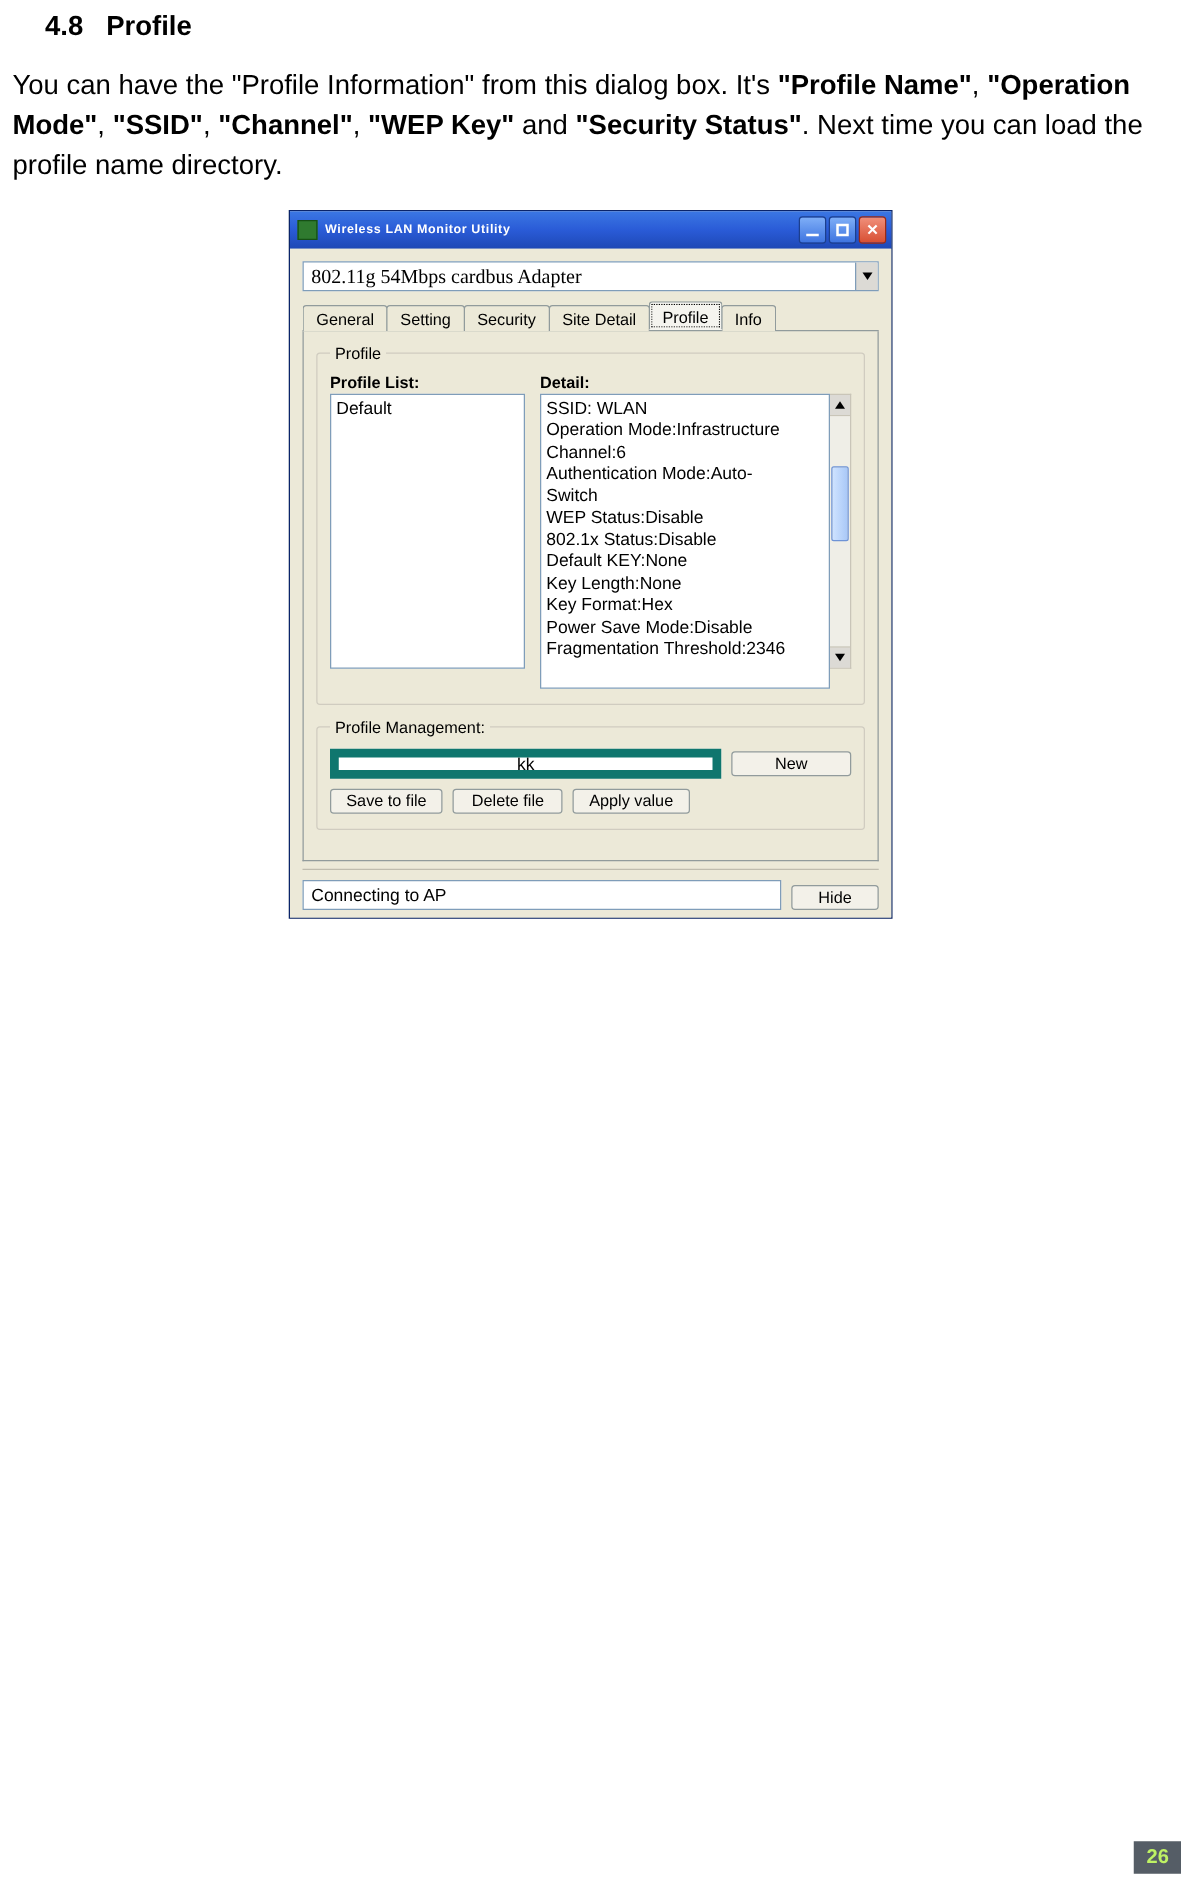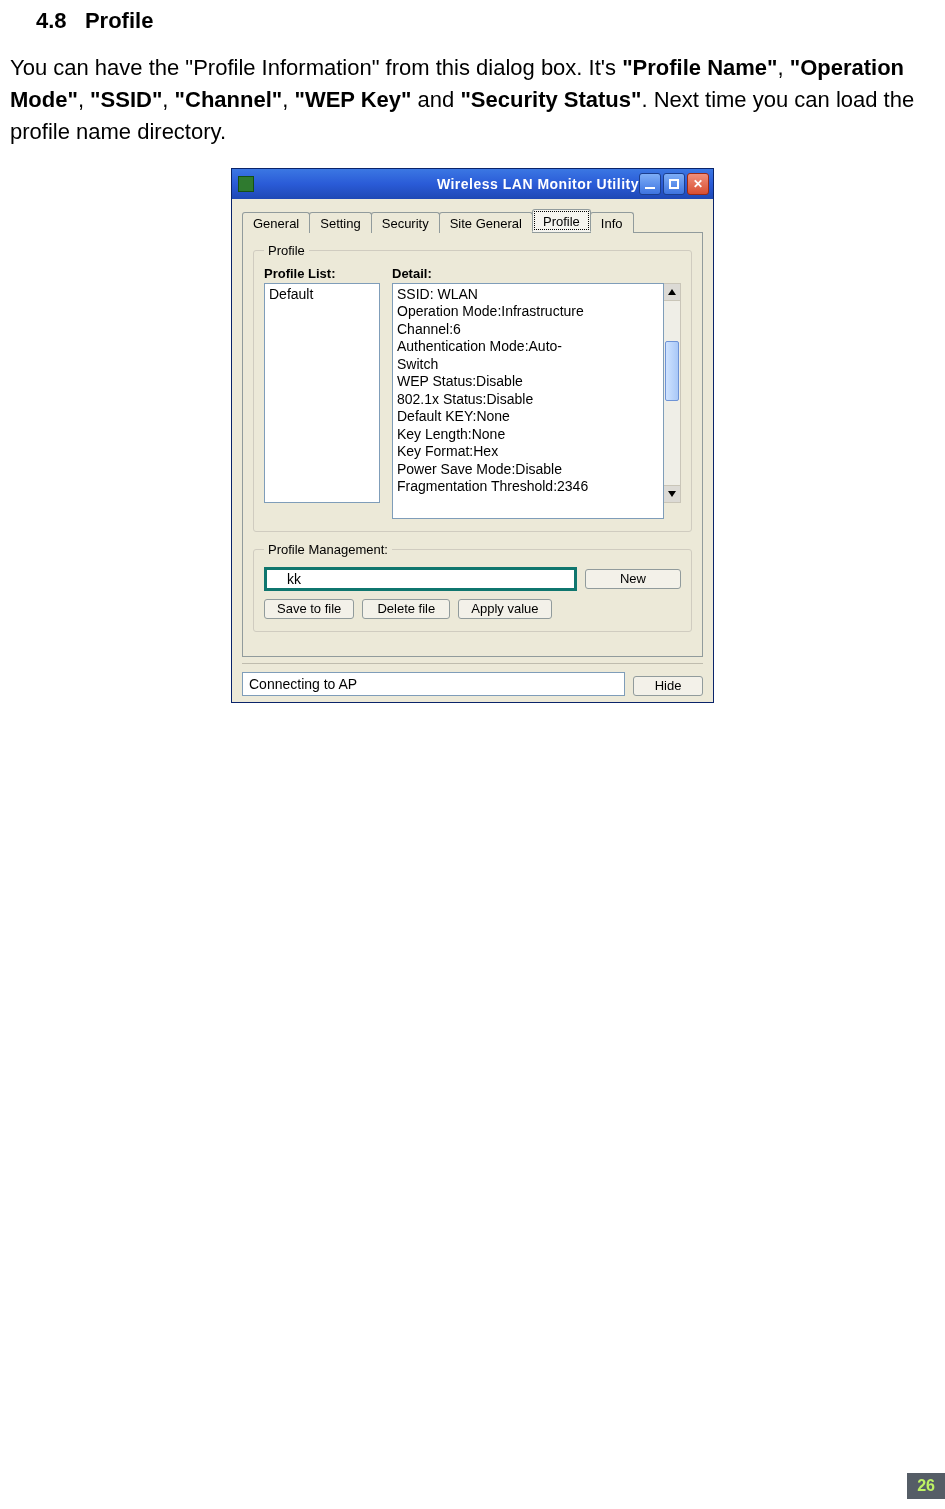--- a/index.html
+++ b/index.html
@@ -45,21 +45,21 @@
     display: flex;
     align-items: center;
     padding: 0 4px 0 6px;
     color: #fff;
     font-weight: bold;
   }
   .appicon {
     width: 16px; height: 16px; background: #2f7a2f; border: 1px solid #155015;
     margin-right: 6px; display:inline-block;
   }
-  .titlebar .title { flex: 1; font-size: 14px; letter-spacing: .5px; text-align: right;}
+  .titlebar .title { flex: 1; font-size: 10px; letter-spacing: .5px;}
   .winbtns { display:flex; gap:2px; }
   .winbtn {
     width: 22px; height: 22px; border-radius: 3px;
     background: linear-gradient(to bottom, #7eaef7, #3e74e0);
     border: 1px solid #1c3f8e;
     display:flex; align-items:center; justify-content:center;
     color:#fff; font-weight:bold; font-size:12px;
   }
   .winbtn.close {
     background: linear-gradient(to bottom, #f08f7a, #d84f33);
@@ -120,21 +120,21 @@
     border:1px solid #d0ccc0;
     border-radius:3px;
     padding:8px 10px 12px 10px;
     margin:0 0 10px 0;
   }
   fieldset.group legend { padding:0 4px; font-size:13px; }
 
   .profile-row { display:flex; gap:12px; }
   .col-label { font-size:13px; margin-bottom:2px;font-weight:bold; }
   .listbox {
-    width:116px; height:220px; background:#fff; border:1px solid #7f9db9;
+    width:156px; height:220px; background:#fff; border:1px solid #7f9db9;
     padding:2px 4px; font-size:14px;
   }
   .detailwrap { flex:1; display:flex; }
   .detailbox {
     flex:1; height:236px; background:#fff; border:1px solid #7f9db9;
     padding:2px 4px; font-size:14px; line-height:1.25;
     overflow:hidden;
   }
   .vscroll {
     width:17px; height:220px; background:#e7e5dc;
@@ -149,21 +149,21 @@
   .vscroll .track { flex:1; background:#efeee7; position:relative;}
   .vscroll .thumb {
     position:absolute; left:1px; right:1px; top:40px; height:60px;
     background:linear-gradient(to right,#cfe3ff,#a9c8f7);
     border:1px solid #6e93d6; border-radius:2px;
   }
   .tri-up { width:0;height:0;border-left:4px solid transparent;border-right:4px solid transparent;border-bottom:6px solid #000;}
 
   .mgmt-row { display:flex; gap:8px; align-items:center; margin-top:2px;}
   .textfield {
-    height:24px; background:#fff; border:3px solid #0f766e; padding:3px 20px; font-size:14px;
+    height:24px; background:#fff; border:7px solid #0f766e; padding:3px 20px; font-size:14px;text-align:center;
   }
   .btn {
     height:20px; padding:0 12px; min-width:96px;
     background:#f3f1e9; border:1px solid #919b9c; border-radius:3px;
     font-size:13px; text-align:center;
     display:inline-flex; align-items:center; justify-content:center;
   }
   .btn.small { min-width:88px; }
 
   .divider { height:1px; background:#bfbcae; margin:6px 0 8px 0;}
@@ -216,26 +216,32 @@
               <span class="max"></span>
             </div>
           <div class="winbtn close">
               <span class="x"></span>
             </div>
         </div>
       </div>
 
       <div class="client">
 
+        <div class="combo">
+          <div class="combo-text">802.11g 54Mbps cardbus Adapter</div>
+          <div class="combo-btn">
+            <span class="tri-down"></span>
+          </div>
+        </div>
 
         <div class="tabs">
           <div class="tab">General</div>
           <div class="tab">Setting</div>
           <div class="tab">Security</div>
-          <div class="tab">Site General</div>
+          <div class="tab">Site Detail</div>
           <div class="tab active dotted">Profile</div>
           <div class="tab">Info</div>
         </div>
 
         <div class="tabpanel">
 
           <fieldset class="group">
             <legend>Profile</legend>
 
             <div class="profile-row">

